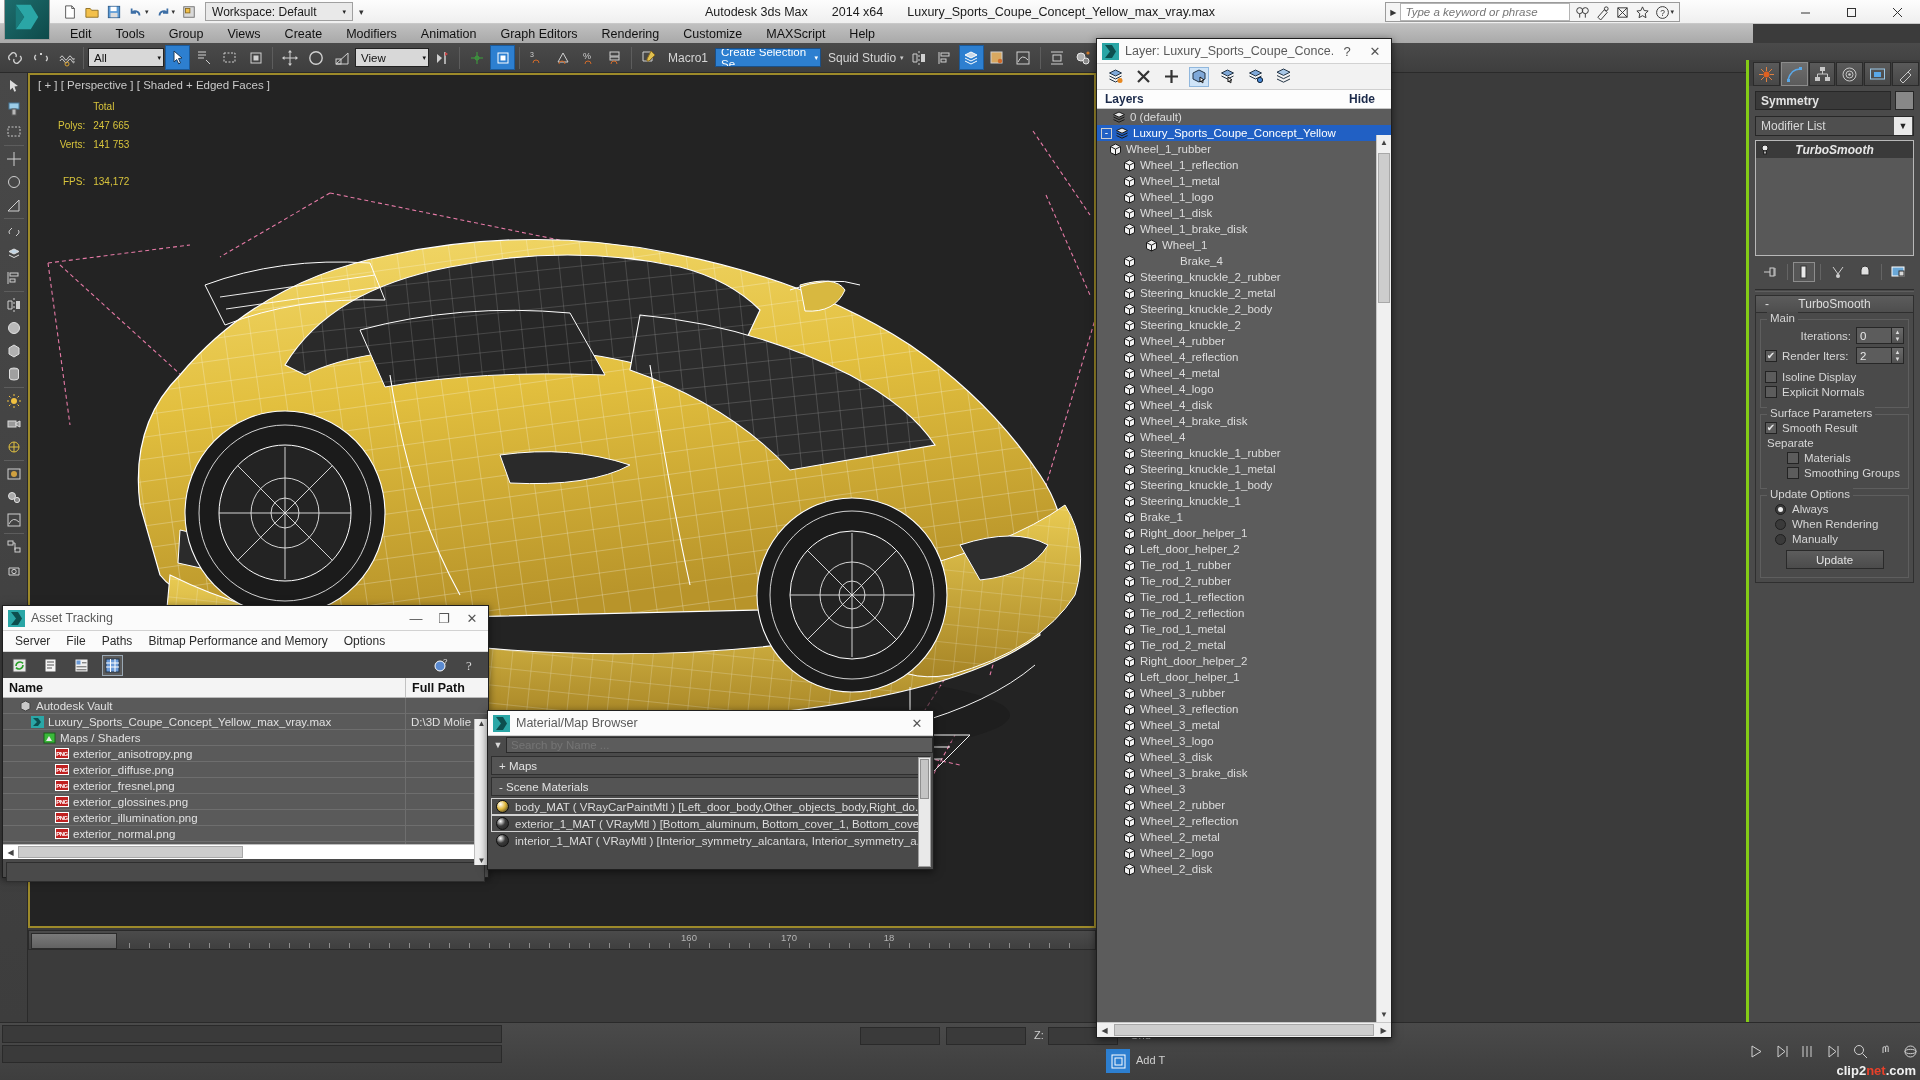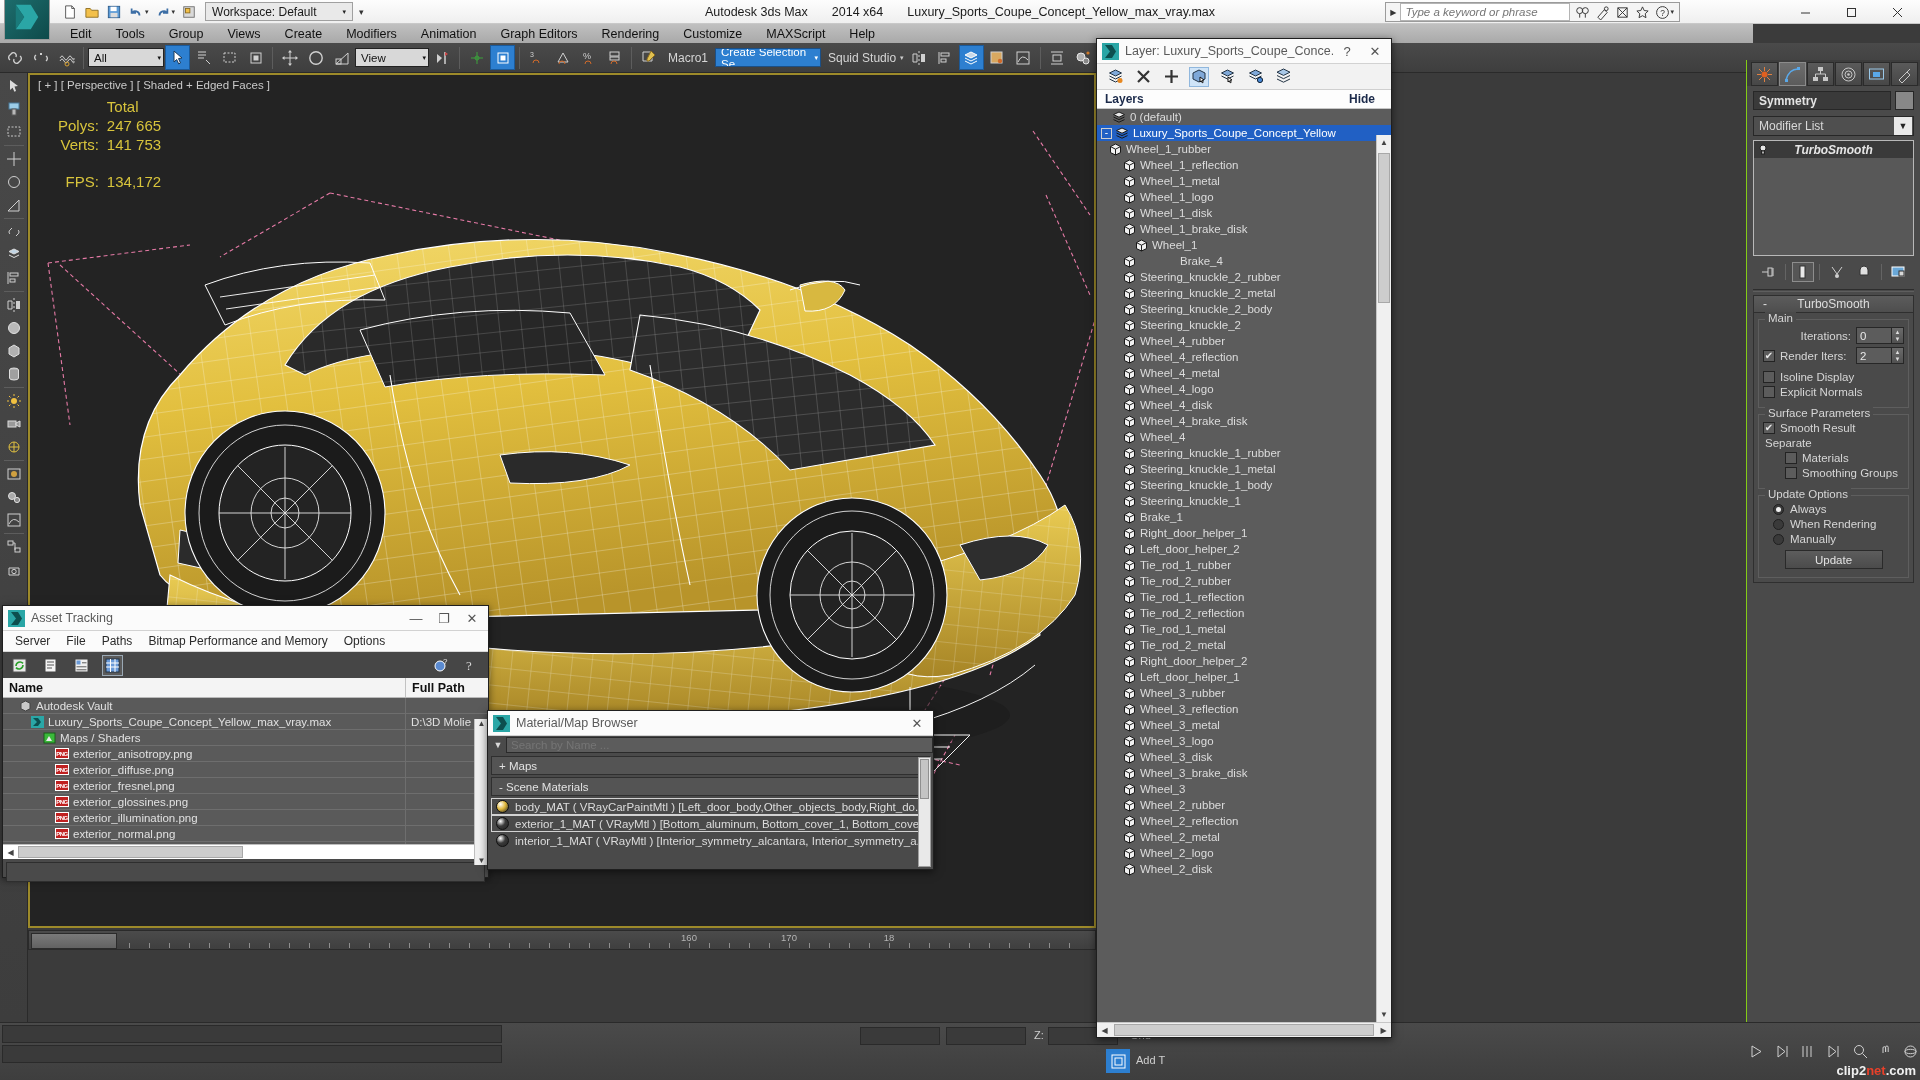--- a/index.html
+++ b/index.html
@@ -114,21 +114,21 @@
   
   .viewport {
     position: absolute; top: 73px; left: 28px; width: 1068px; height: 855px;
     background: #232323; border: 2px solid #9d8a2a; overflow: hidden;
   }
   .vp-label {
     position: absolute; top: 4px; left: 8px; font-size: 11.5px; color: #c9c9c9;
     font-family: "Liberation Sans", sans-serif; white-space: nowrap;
   }
   .vp-stats {
-    position: absolute; top: 22px; left: 28px; font-size: 15px; color: #d8c43c;
+    position: absolute; top: 22px; left: 28px; font-size: 10px; color: #d8c43c;
     line-height: 19px;
   }
   .vp-stats table { border-collapse: collapse; }
   .vp-stats td { padding: 0 6px 0 0; color: #d8c43c; }
   .vp-stats td.lab { text-align: right; padding-right: 8px; }
 
   
   .timeline {
     position: absolute; left: 28px; top: 930px; width: 1068px; height: 20px;
     background: linear-gradient(#4b4b4b,#3f3f3f); border: 1px solid #2a2a2a;
@@ -156,21 +156,21 @@
     position: absolute; height: 18px; background: #3a3a3a; border: 1px solid #2a2a2a;
   }
   .coordlabel { position: absolute; font-size: 11px; color: #cfcfcf; }
   .sbtn { position: absolute; width: 24px; height: 24px; display: flex; align-items: center; justify-content: center; cursor: pointer;}
   .sbtn.active { background: #2d7fd0; }
   .sbtn svg { width: 17px; height: 17px; }
 
   
   .cmdpanel {
     position: absolute; right: 0; top: 60px; width: 174px; bottom: 58px;
-    background: #4a4a4a; border-left: 1px solid #84cc16; overflow: hidden;
+    background: #4a4a4a; border-left: 3px solid #84cc16; overflow: hidden;
   }
   .cmdtabs { display: flex; height: 26px; background: #3d3d3d; padding-left: 4px; }
   .cmdtab {
     width: 27px; height: 24px; margin-right: 1px; margin-top: 2px;
     background: linear-gradient(#5a5a5a,#474747); border: 1px solid #2b2b2b;
     display: flex; align-items: center; justify-content: center; cursor: pointer;
   }
   .cmdtab.sel { background: linear-gradient(#6e6e6e,#5b5b5b); border-color: #8b8b8b; }
   .cmdtab svg { width: 17px; height: 17px; }
   .namerow { display: flex; align-items: center; padding: 5px 6px 2px 6px; gap: 4px; }
@@ -1399,21 +1399,21 @@
             </svg>
             <span>Wheel_1_disk</span>
           </div><span class="lxdot" style="top: 6px;"></span></div>
         <div class="lx-rowwrap"><div class="lx-row" style="padding-left: 26px;">
             <svg class="objicon" viewBox="0 0 13 13">
               <path d="M6.5 1l5 2.6v6L6.5 12 1.5 9.6v-6z" fill="#f0f0f0" stroke="#1a1a1a"></path>
               <path d="M1.5 3.6l5 2.6 5-2.6M6.5 6.2V12" fill="none" stroke="#1a1a1a"></path>
             </svg>
             <span>Wheel_1_brake_disk</span>
           </div><span class="lxdot" style="top: 6px;"></span></div>
-        <div class="lx-rowwrap"><div class="lx-row" style="padding-left: 38px;">
+        <div class="lx-rowwrap"><div class="lx-row" style="padding-left: 28px; margin-left: 20px;">
             <svg class="objicon" viewBox="0 0 13 13">
               <path d="M6.5 1l5 2.6v6L6.5 12 1.5 9.6v-6z" fill="#f0f0f0" stroke="#1a1a1a"></path>
               <path d="M1.5 3.6l5 2.6 5-2.6M6.5 6.2V12" fill="none" stroke="#1a1a1a"></path>
             </svg>
             <span>Wheel_1</span>
           </div><span class="lxdot" style="top: 6px;"></span></div>
         <div class="lx-rowwrap"><div class="lx-row" style="padding-left: 26px; gap: 40px;">
             <svg class="objicon" viewBox="0 0 13 13">
               <path d="M6.5 1l5 2.6v6L6.5 12 1.5 9.6v-6z" fill="#f0f0f0" stroke="#1a1a1a"></path>
               <path d="M1.5 3.6l5 2.6 5-2.6M6.5 6.2V12" fill="none" stroke="#1a1a1a"></path>

